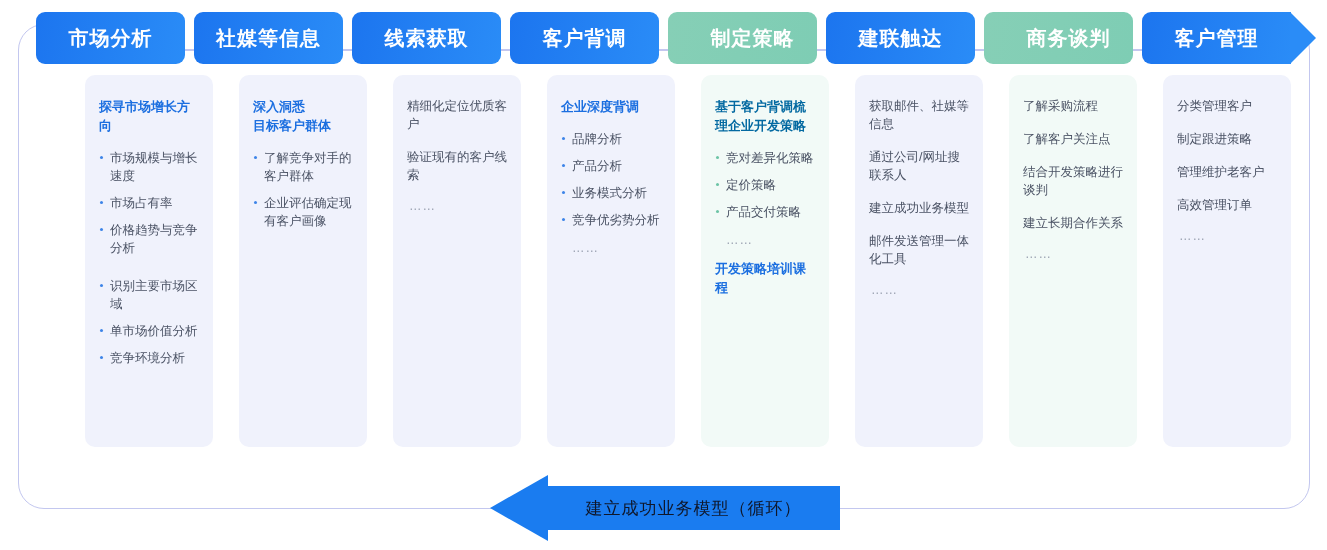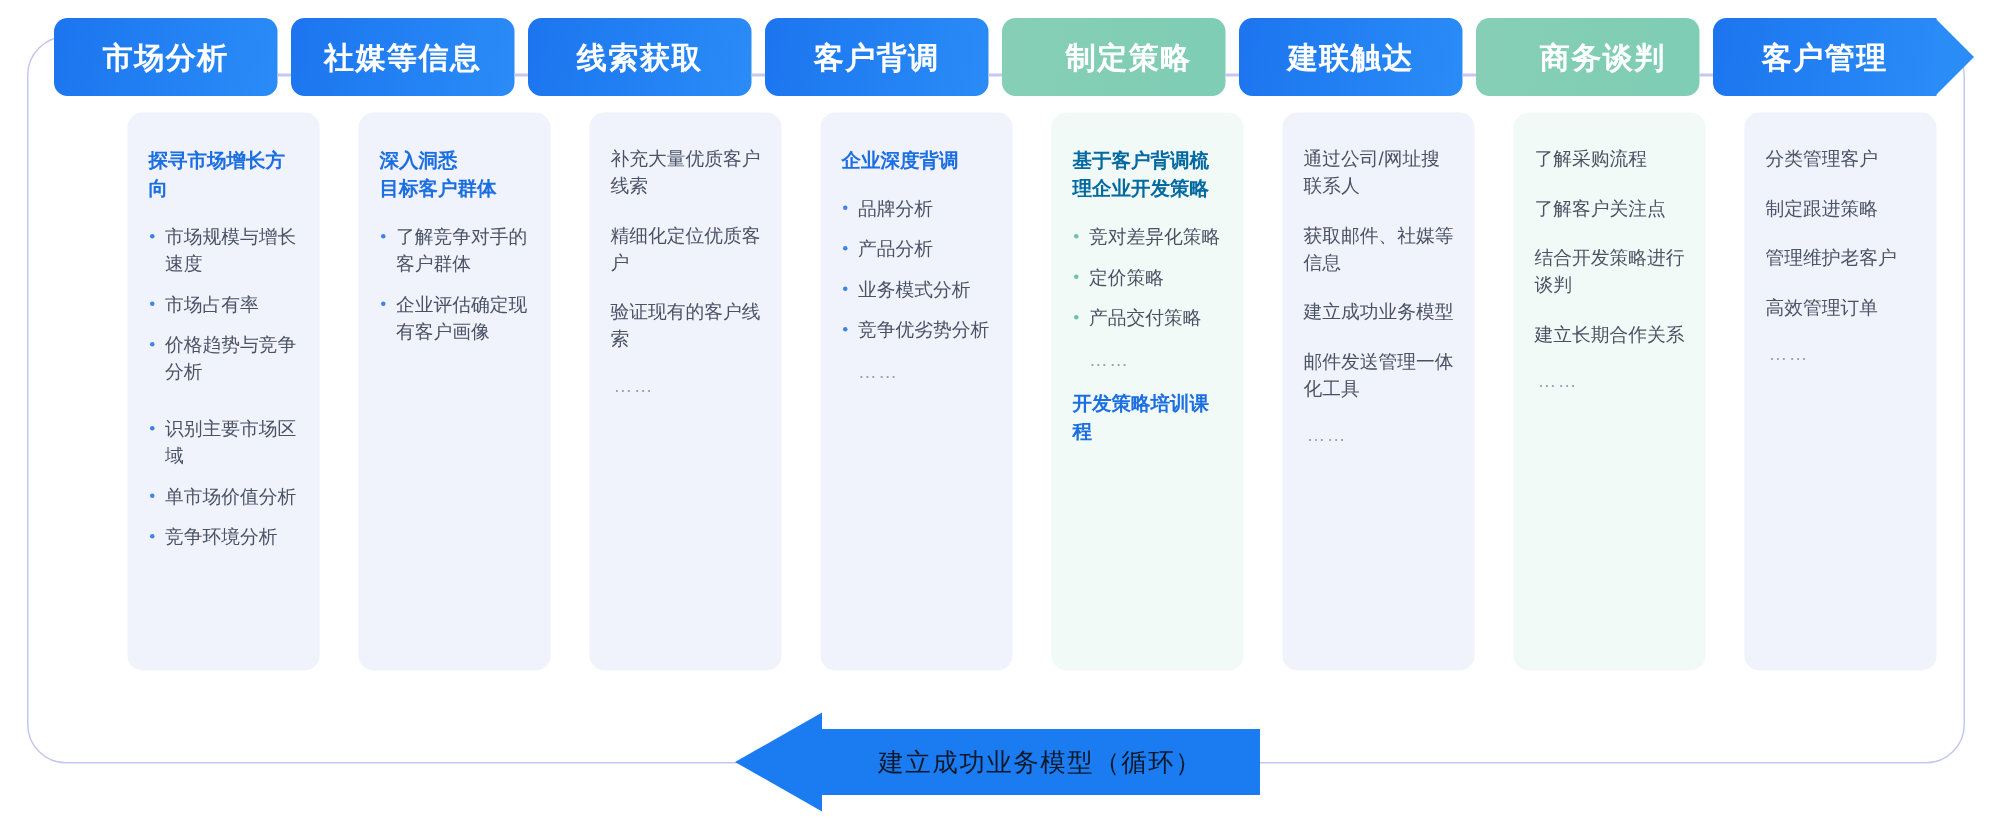--- a/index.html
+++ b/index.html
@@ -195,21 +195,20 @@
       <div class="card lav">
         <div class="card-head blue">深入洞悉
 目标客户群体</div>
         <ul class="blist bblue">
           <li>了解竞争对手的客户群体</li>
           <li>企业评估确定现有客户画像</li>
         </ul>
       </div>
       <div class="card lav">
         <ul class="plain">
-          <li>补充大量优质客户线索</li>
           <li>精细化定位优质客户</li>
           <li>验证现有的客户线索</li>
         </ul>
         <div class="ellip nopad">……</div>
       </div>
       <div class="card lav">
         <div class="card-head blue">企业深度背调</div>
         <ul class="blist bblue">
           <li>品牌分析</li>
           <li>产品分析</li>
@@ -224,22 +223,22 @@
         <ul class="blist bgreen">
           <li>竞对差异化策略</li>
           <li>定价策略</li>
           <li>产品交付策略</li>
         </ul>
         <div class="ellip">……</div>
         <div class="card-head blue">开发策略培训课程</div>
       </div>
       <div class="card lav">
         <ul class="plain">
+          <li>获取邮件、社媒等信息</li>
           <li>通过公司/网址搜联系人</li>
-          <li>获取邮件、社媒等信息</li>
           <li>建立成功业务模型</li>
           <li>邮件发送管理一体化工具</li>
         </ul>
         <div class="ellip nopad">……</div>
       </div>
       <div class="card mint">
         <ul class="plain">
           <li>了解采购流程</li>
           <li>了解客户关注点</li>
           <li>结合开发策略进行谈判</li>

